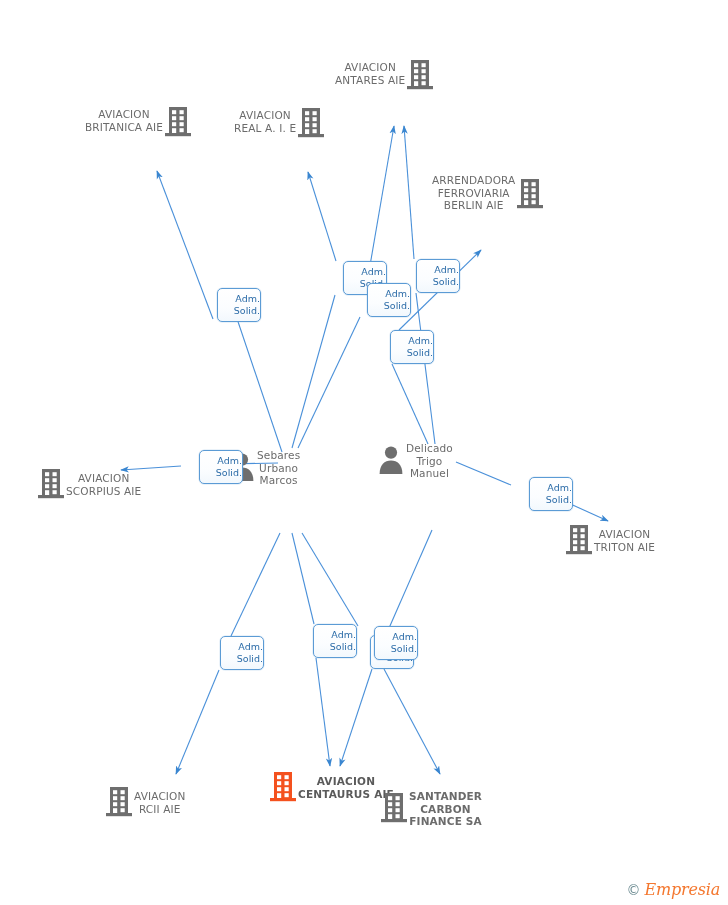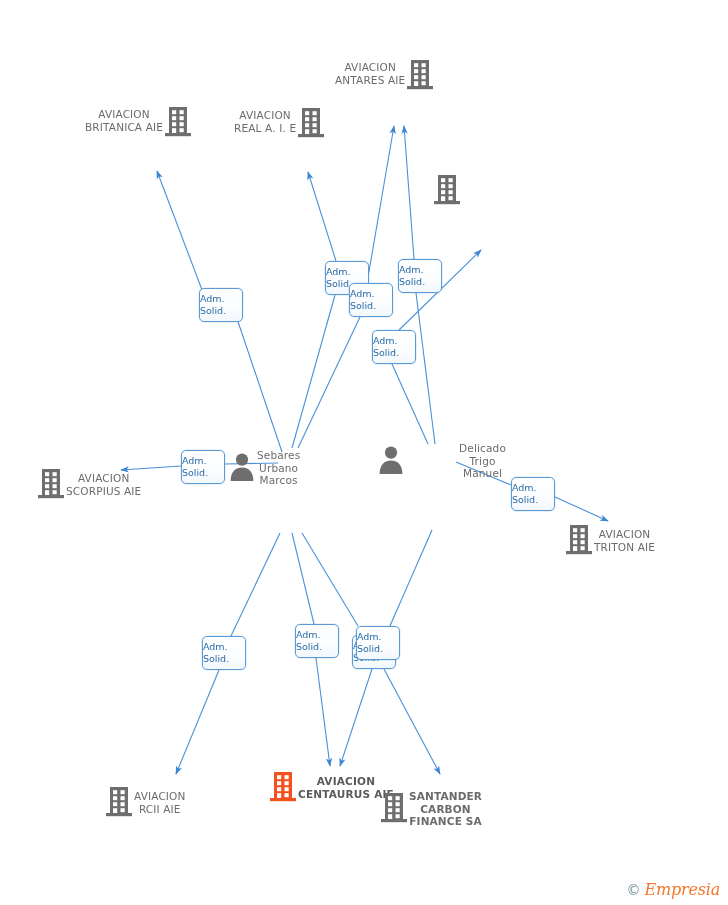--- a/index.html
+++ b/index.html
@@ -59,23 +59,24 @@
     box-sizing: border-box;
     width: 44px;
     height: 34px;
     border: 1px solid #5b9bd5;
     border-radius: 5px;
     background: #ffffff;
     background: linear-gradient(to bottom, #ffffff 0%, #fbfdff 60%, #f2f8fd 100%);
     color: #2c6ca8;
     font-size: 9.5px;
     line-height: 11.5px;
-    text-align: left;
+    text-align: right;
     padding-top: 4px;
     box-shadow: 0 0 0 0.5px rgba(91,155,213,0.25);
+    margin-left: 18px;
   }
   .edge-label span {
     display: block;
   }
   .watermark {
     position: absolute;
     right: 8px;
     bottom: 6px;
     display: flex;
     align-items: center;
@@ -186,20 +187,23 @@
             <rect x="16.5" y="4.2" width="4.2" height="4" fill="#ffffff"></rect>
             <rect x="9" y="10.2" width="4.2" height="4" fill="#ffffff"></rect>
             <rect x="16.5" y="10.2" width="4.2" height="4" fill="#ffffff"></rect>
             <rect x="9" y="16.2" width="4.2" height="4" fill="#ffffff"></rect>
             <rect x="16.5" y="16.2" width="4.2" height="4" fill="#ffffff"></rect>
             <rect x="9" y="22.2" width="4.2" height="4.8" fill="#ffffff"></rect>
             <rect x="16.5" y="22.2" width="4.2" height="4" fill="#ffffff"></rect>
           </svg></span>
       </div>
       <div class="node" style="left: 497px; top: 174.2px;">
+        <div class="node-label above">ARRENDADORA
+FERROVIARIA
+BERLIN AIE</div>
         <span class="node-icon"><svg width="30" height="32" viewBox="0 0 30 32" xmlns="http://www.w3.org/2000/svg">
             <rect x="6" y="1" width="18" height="26" fill="#6e6e6e"></rect>
             <rect x="2" y="27" width="26" height="3.2" fill="#6e6e6e"></rect>
             <rect x="9" y="4.2" width="4.2" height="4" fill="#ffffff"></rect>
             <rect x="16.5" y="4.2" width="4.2" height="4" fill="#ffffff"></rect>
             <rect x="9" y="10.2" width="4.2" height="4" fill="#ffffff"></rect>
             <rect x="16.5" y="10.2" width="4.2" height="4" fill="#ffffff"></rect>
             <rect x="9" y="16.2" width="4.2" height="4" fill="#ffffff"></rect>
             <rect x="16.5" y="16.2" width="4.2" height="4" fill="#ffffff"></rect>
             <rect x="9" y="22.2" width="4.2" height="4.8" fill="#ffffff"></rect>
@@ -289,21 +293,21 @@
       </div>
       <div class="node" style="left: 292px; top: 448px; align-items: center;">
         <span class="node-icon"><svg width="30" height="30" viewBox="0 0 30 30" xmlns="http://www.w3.org/2000/svg">
             <circle cx="15" cy="7.6" r="6.1" fill="#6e6e6e"></circle>
             <path d="M3.6 29 C3.6 19.6 8.6 15.4 15 15.4 C21.4 15.4 26.4 19.6 26.4 29 Z" fill="#6e6e6e"></path>
           </svg></span>
         <div class="node-label">Sebares
 Urbano
 Marcos</div>
       </div>
-      <div class="node" style="left: 441px; top: 441px; justify-content: space-between;">
+      <div class="node" style="left: 441px; top: 441px;">
         <span class="node-icon"><svg width="30" height="30" viewBox="0 0 30 30" xmlns="http://www.w3.org/2000/svg">
             <circle cx="15" cy="7.6" r="6.1" fill="#6e6e6e"></circle>
             <path d="M3.6 29 C3.6 19.6 8.6 15.4 15 15.4 C21.4 15.4 26.4 19.6 26.4 29 Z" fill="#6e6e6e"></path>
           </svg></span>
         <div class="node-label">Delicado
 Trigo
 Manuel</div>
       </div>
     </div>
 

